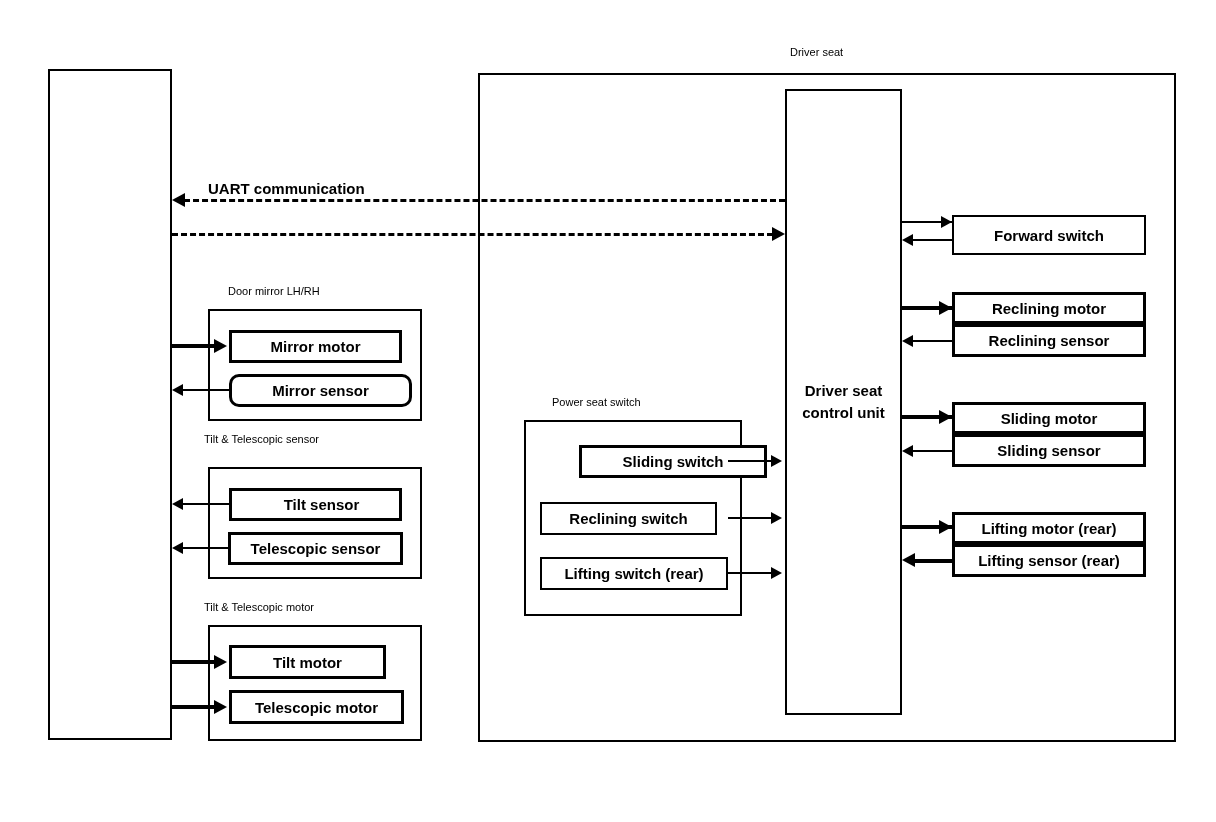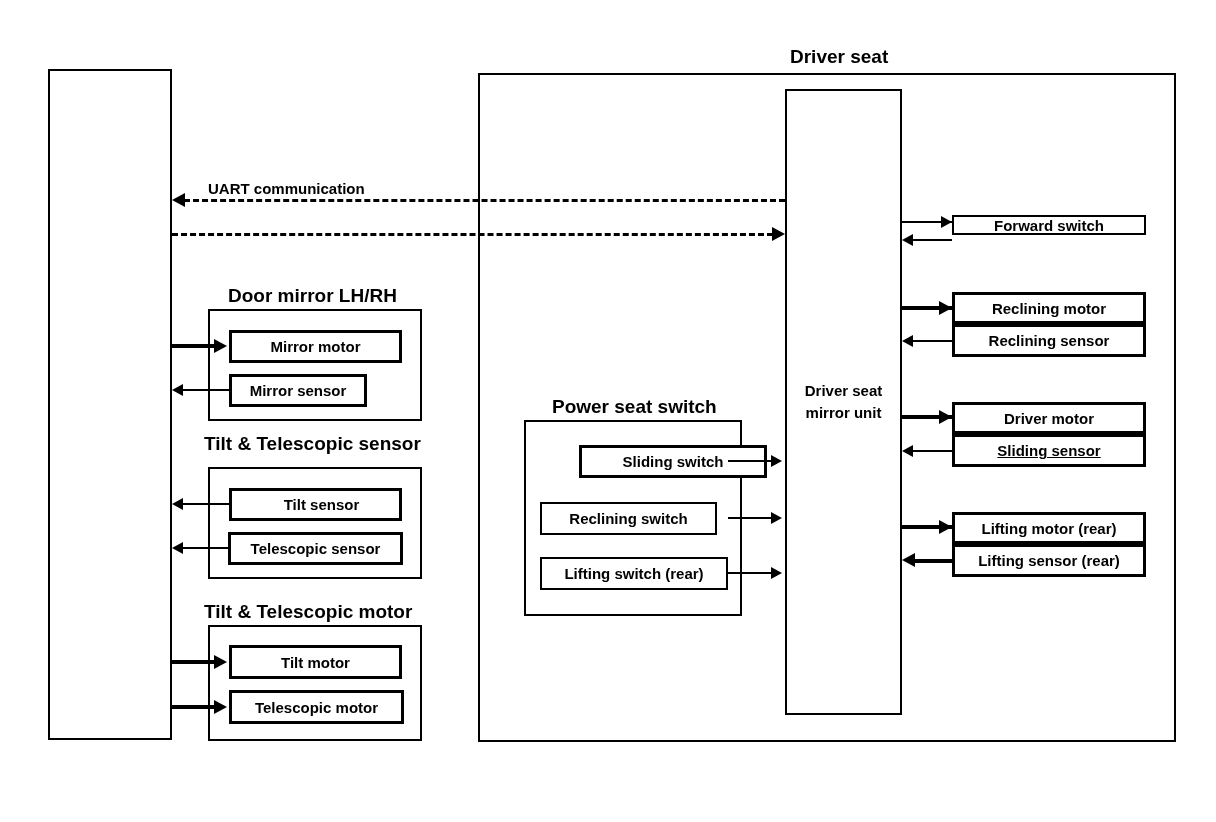--- a/index.html
+++ b/index.html
@@ -12,21 +12,21 @@
     overflow:hidden;
   }
   .box{position:absolute;border:2px solid #000;background:#fff;box-sizing:border-box;}
   .label{
     position:absolute;
     font-size:15px;font-weight:bold;
     color:#000;white-space:nowrap;
     line-height:1.25;
   }
   .cap{ 
-    position:absolute;font-size:19px;font-weight:bold;white-space:nowrap;
+    position:absolute;font-size:11px;font-weight:normal;white-space:nowrap;
   }
   .cell{
     position:absolute;
     border:2px solid #000;
     background:#fff;
     box-sizing:border-box;
     display:flex;align-items:center;justify-content:center;
     font-size:15px;font-weight:bold;
     color:#000;
     white-space:nowrap;
@@ -69,91 +69,91 @@
 <body>
 
 <div id="stage">
 
   <div class="box" style="left:48px;top:69px;width:124px;height:671px;"></div>
 
   <div class="cap" style="left:790px;top:46px;">Driver seat</div>
   <div class="box" style="left:478px;top:73px;width:698px;height:669px;"></div>
 
   <div class="box" style="left:785px;top:89px;width:117px;height:626px;"></div>
-  <div class="unit-text" style="left:786px;top:375px;width:115px;height:54px;">Driver seat mirror unit</div>
+  <div class="unit-text" style="left:786px;top:375px;width:115px;height:54px;">Driver seat control unit</div>
 
   <div class="label" style="left:208px;top:180px;">UART communication</div>
 
   <div class="dash" style="left:184px;top:199px;width:601px;"></div>
   <div class="arrowL" style="left:172px;top:193px;"></div>
 
   <div class="dash" style="left:172px;top:233px;width:601px;"></div>
   <div class="arrowR" style="left:772px;top:227px;"></div>
 
   <div class="cap" style="left:228px;top:285px;">Door mirror LH/RH</div>
   <div class="box" style="left:208px;top:309px;width:214px;height:112px;"></div>
 
   <div class="cell heavy" style="left:229px;top:330px;width:173px;height:33px;">Mirror motor</div>
-  <div class="cell heavy" style="left:229px;top:374px;width:138px;height:33px;">Mirror sensor</div>
+  <div class="cell heavy" style="left:229px;top:374px;width:183px;height:33px;border-radius:10px;">Mirror sensor</div>
 
   <div class="hline thick" style="left:172px;top:344px;width:46px;"></div>
   <div class="arrowR" style="left:214px;top:339px;"></div>
 
   <div class="hline" style="left:183px;top:389px;width:46px;"></div>
   <div class="arrowL sm" style="left:172px;top:384px;"></div>
 
   <div class="cap" style="left:204px;top:433px;">Tilt &amp; Telescopic sensor</div>
   <div class="box" style="left:208px;top:467px;width:214px;height:112px;"></div>
 
   <div class="cell heavy" style="left:229px;top:488px;width:173px;height:33px;padding-left:12px;">Tilt sensor</div>
   <div class="cell heavy" style="left:228px;top:532px;width:175px;height:33px;">Telescopic sensor</div>
   <div class="hline" style="left:183px;top:503px;width:46px;"></div>
   <div class="arrowL sm" style="left:172px;top:498px;"></div>
   <div class="hline" style="left:183px;top:547px;width:46px;"></div>
   <div class="arrowL sm" style="left:172px;top:542px;"></div>
 
   <div class="cap" style="left:204px;top:601px;">Tilt &amp; Telescopic motor</div>
   <div class="box" style="left:208px;top:625px;width:214px;height:116px;"></div>
 
-  <div class="cell heavy" style="left:229px;top:645px;width:173px;height:34px;">Tilt motor</div>
+  <div class="cell heavy" style="left:229px;top:645px;width:157px;height:34px;">Tilt motor</div>
   <div class="cell heavy" style="left:229px;top:690px;width:175px;height:34px;">Telescopic motor</div>
   <div class="hline thick" style="left:172px;top:660px;width:46px;"></div>
   <div class="arrowR" style="left:214px;top:655px;"></div>
   <div class="hline thick" style="left:172px;top:705px;width:46px;"></div>
   <div class="arrowR" style="left:214px;top:700px;"></div>
 
   <div class="cap" style="left:552px;top:396px;">Power seat switch</div>
   <div class="box" style="left:524px;top:420px;width:218px;height:196px;"></div>
 
   <div class="cell heavy" style="left:540px;top:445px;width:188px;height:33px;margin-left:39px;">Sliding switch</div>
   <div class="cell" style="left:540px;top:502px;width:177px;height:33px;">Reclining switch</div>
   <div class="cell" style="left:540px;top:557px;width:188px;height:33px;">Lifting switch (rear)</div>
 
   <div class="hline" style="left:728px;top:460px;width:45px;"></div>
   <div class="arrowR sm" style="left:771px;top:455px;"></div>
   <div class="hline" style="left:728px;top:517px;width:45px;"></div>
   <div class="arrowR sm" style="left:771px;top:512px;"></div>
   <div class="hline" style="left:728px;top:572px;width:45px;"></div>
   <div class="arrowR sm" style="left:771px;top:567px;"></div>
 
-  <div class="cell" style="left:952px;top:215px;width:194px;height:20px;">Forward switch</div>
+  <div class="cell" style="left:952px;top:215px;width:194px;height:40px;">Forward switch</div>
   <div class="hline" style="left:902px;top:221px;width:50px;"></div>
   <div class="arrowR sm" style="left:941px;top:216px;"></div>
   <div class="hline" style="left:913px;top:239px;width:39px;"></div>
   <div class="arrowL sm" style="left:902px;top:234px;"></div>
 
   <div class="cell heavy" style="left:952px;top:324px;width:194px;height:33px;">Reclining sensor</div>
   <div class="cell heavy" style="left:952px;top:292px;width:194px;height:32px;">Reclining motor</div>
   <div class="hline thick" style="left:902px;top:306px;width:50px;"></div>
   <div class="arrowR" style="left:939px;top:301px;"></div>
   <div class="hline" style="left:913px;top:340px;width:39px;"></div>
   <div class="arrowL sm" style="left:902px;top:335px;"></div>
 
-  <div class="cell heavy" style="left:952px;top:402px;width:194px;height:32px;">Driver motor</div>
-  <div class="cell heavy" style="left:952px;top:434px;width:194px;height:33px;text-decoration:underline;">Sliding sensor</div>
+  <div class="cell heavy" style="left:952px;top:402px;width:194px;height:32px;">Sliding motor</div>
+  <div class="cell heavy" style="left:952px;top:434px;width:194px;height:33px;">Sliding sensor</div>
   <div class="hline thick" style="left:902px;top:415px;width:50px;"></div>
   <div class="arrowR" style="left:939px;top:410px;"></div>
   <div class="hline" style="left:913px;top:450px;width:39px;"></div>
   <div class="arrowL sm" style="left:902px;top:445px;"></div>
 
   <div class="cell heavy" style="left:952px;top:512px;width:194px;height:32px;">Lifting motor (rear)</div>
   <div class="cell heavy" style="left:952px;top:544px;width:194px;height:33px;">Lifting sensor (rear)</div>
   <div class="hline thick" style="left:902px;top:525px;width:50px;"></div>
   <div class="arrowR" style="left:939px;top:520px;"></div>
   <div class="hline thick" style="left:913px;top:559px;width:39px;"></div>

